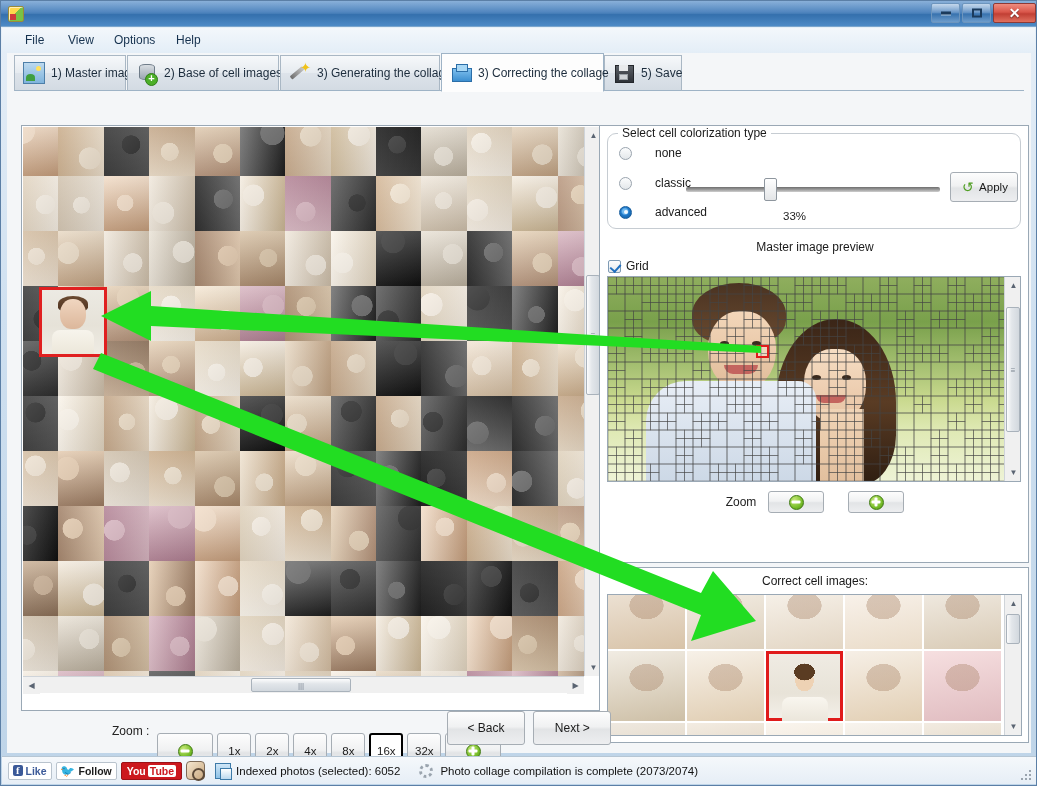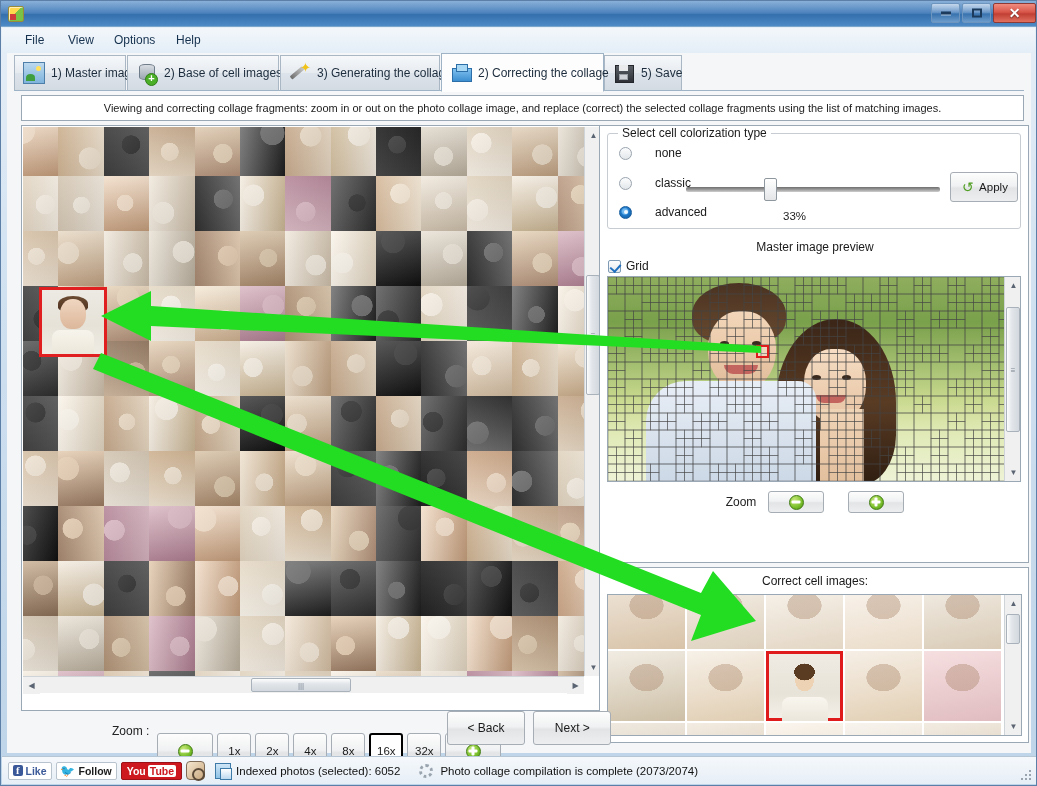--- a/index.html
+++ b/index.html
@@ -247,21 +247,21 @@
     width:3px; height:9px; background:#fff; border-radius:1px;
   }
 
   
   #right-top {
     position:absolute; left:592px; top:72px; width:430px; height:438px;
     background:#fff; border:1px solid #9aa8b5;
   }
   #coloriz-group {
     position:absolute; left:7px; top:7px; width:414px; height:96px;
-    border:1px solid #c6ccd2; border-radius:3px;
+    border:1px solid #c6ccd2; border-radius:9px;
   }
   #coloriz-legend {
     position:absolute; left:10px; top:-8px; background:#fff; padding:0 4px;
     font-size:12px; color:#1a1a1a;
   }
   .radio-row { position:absolute; left:11px; display:flex; align-items:center;gap:15px; }
   .radio {
     width:13px; height:13px; border-radius:50%; margin-right:8px; flex:none;
     background:linear-gradient(180deg,#fbfcfd,#e3e7ea);
     border:1px solid #9aa4ae; position:relative;
@@ -472,29 +472,28 @@
       <div class="tab" style="left:113px;width:152px">
         <span class="tab-ico ico-db"></span>
         <span>2) Base of cell images</span>
       </div>
       <div class="tab" style="left:266px;width:160px">
         <span class="tab-ico ico-wand"></span>
         <span>3) Generating the collage</span>
       </div>
       <div class="tab active" style="left:427px;width:163px">
         <span class="tab-ico ico-box"></span>
-        <span>2) Correcting the collage</span>
+        <span>3) Correcting the collage</span>
       </div>
       <div class="tab" style="left:590px;width:78px">
         <span class="tab-ico ico-save"></span>
         <span>5) Save</span>
       </div>
     </div>
 
-    <div id="instruction">Viewing and correcting collage fragments: zoom in or out on the photo collage image, and replace (correct) the selected collage fragments using the list of matching images.</div>
 
     <div id="collage-panel">
       <div id="collage-canvas">
         <div class="mosaic-grid" id="mosaic">
             <div class="mcell" style="background: radial-gradient(circle at 20% 18%, rgb(242, 221, 200) 0px, rgb(242, 221, 200) 22%, rgba(0, 0, 0, 0) 23%), linear-gradient(rgb(242, 221, 200), rgb(199, 159, 125));"></div>
             <div class="mcell" style="background: radial-gradient(circle at 69% 68%, rgb(239, 226, 207) 0px, rgb(239, 226, 207) 22%, rgba(0, 0, 0, 0) 23%), linear-gradient(270deg, rgb(239, 226, 207), rgb(201, 171, 136));"></div>
             <div class="mcell" style="background: radial-gradient(circle at 60% 43%, rgb(46, 46, 46) 0px, rgb(46, 46, 46) 22%, rgba(0, 0, 0, 0) 23%), linear-gradient(90deg, rgb(46, 46, 46), rgb(86, 86, 86));"></div>
             <div class="mcell" style="background: radial-gradient(circle at 45% 56%, rgb(236, 220, 198) 0px, rgb(236, 220, 198) 22%, rgba(0, 0, 0, 0) 23%), linear-gradient(0deg, rgb(236, 220, 198), rgb(191, 160, 128));"></div>
             <div class="mcell" style="background: radial-gradient(circle at 62% 59%, rgb(230, 210, 184) 0px, rgb(230, 210, 184) 22%, rgba(0, 0, 0, 0) 23%), linear-gradient(rgb(230, 210, 184), rgb(181, 147, 122));"></div>
             <div class="mcell" style="background: radial-gradient(circle at 72% 22%, rgb(107, 107, 107) 0px, rgb(107, 107, 107) 22%, rgba(0, 0, 0, 0) 23%), linear-gradient(90deg, rgb(107, 107, 107), rgb(30, 30, 30));"></div>

